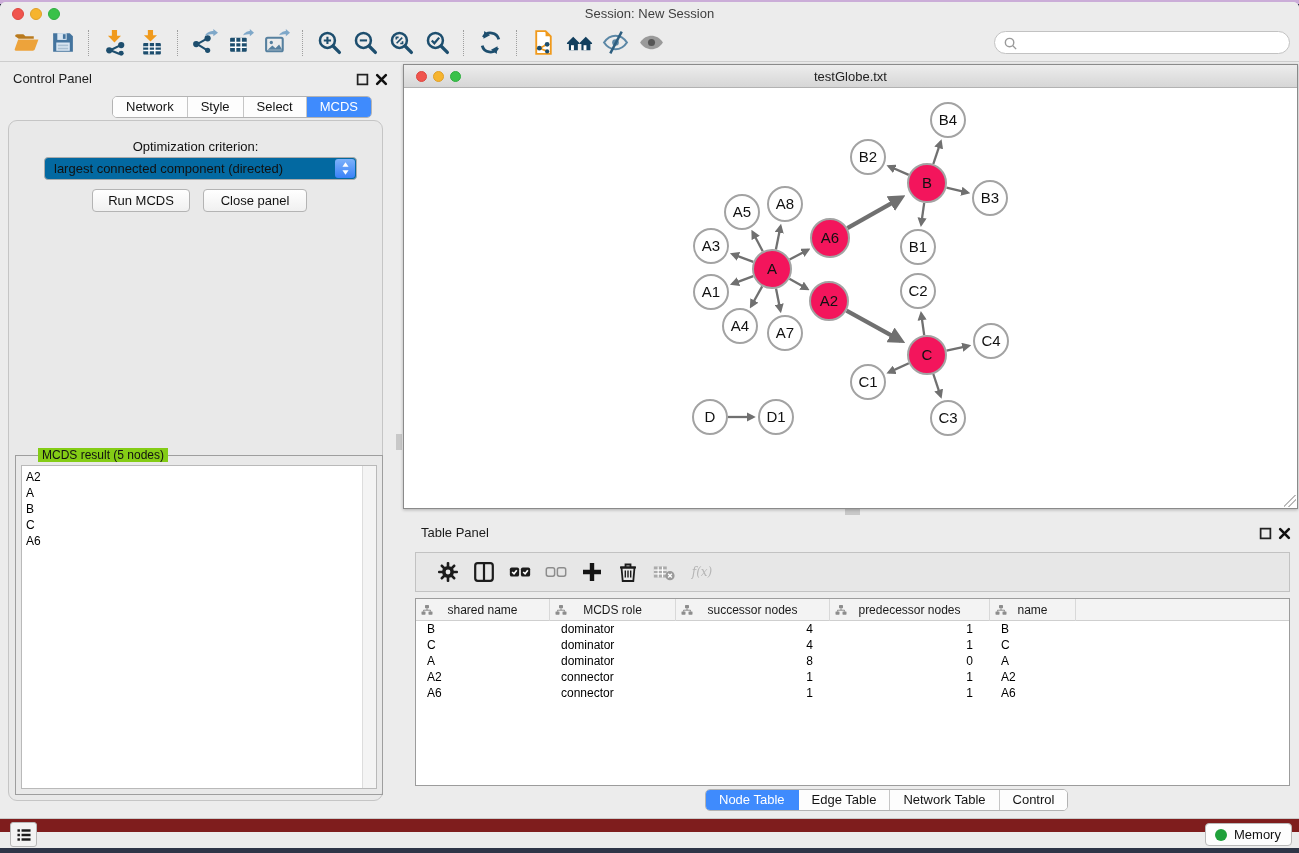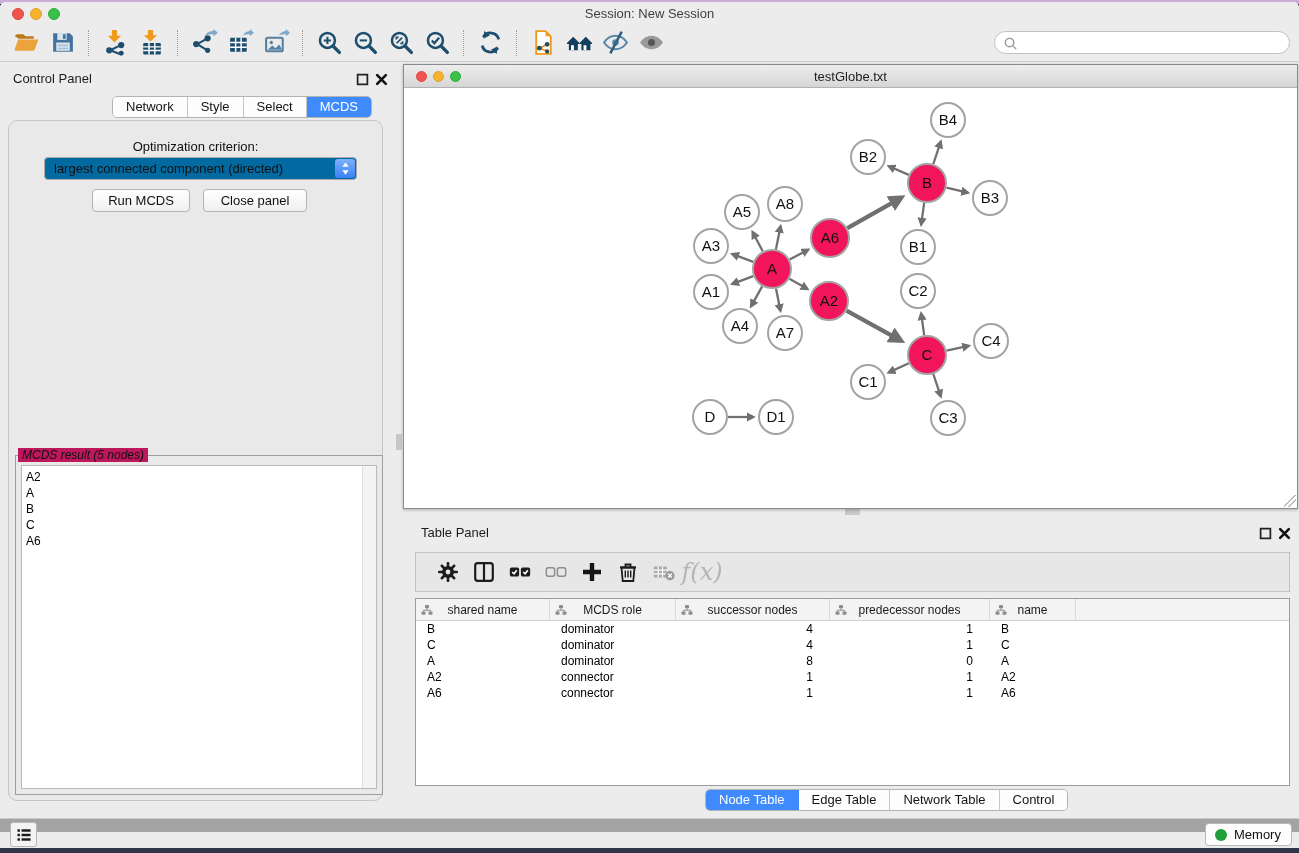--- a/index.html
+++ b/index.html
@@ -44,21 +44,21 @@
   .opt-label { position:absolute; left:0; width:100%; top:18px; text-align:center; font-size:13px; color:#111; }
   .dropdown { position:absolute; left:35px; top:36px; width:313px; height:23px; background:#0369a1; border:1px solid #ababab; border-radius:4px;padding-left:46px; }
   .dropdown .dd-text { position:absolute; left:9px; top:0; line-height:21px; font-size:13px; color:#111; }
   .dd-spin { position:absolute; right:1px; top:1px; width:20px; height:19px; border-radius:3px; background:linear-gradient(#7db1fa,#3a82f7); display:flex; align-items:center; justify-content:center; }
   .dd-spin svg { width:9px; height:15px; }
   .btn { position:absolute; height:23px; background:linear-gradient(#ffffff,#f0f0f0); border:1px solid #b4b4b4; border-radius:4px; font-size:13px; color:#111; text-align:center; line-height:21px; }
   .btn-run { left:83px; top:68px; width:98px; }
   .btn-closep { left:194px; top:68px; width:104px; }
 
   .result-box { position:absolute; left:6px; top:334px; width:368px; height:340px; border:1px solid #9e9e9e; }
-  .result-legend { position:absolute; left:2px; top:-8px; background:#be185d; padding:0 4px; font-size:12px; color:#111;font-style:italic; }
+  .result-legend { position:absolute; left:22px; top:-8px; background:#84cc16; padding:0 4px; font-size:12px; color:#111; }
   .result-list { position:absolute; left:5px; top:9px; right:5px; bottom:5px; background:#fff; border:1px solid #b9b9b9; overflow:hidden; }
   .result-scroll { position:absolute; right:0; top:0; bottom:0; width:14px; background:#f4f4f4; border-left:1px solid #dddddd; }
   .result-item { font-size:12px; line-height:16px; padding-left:4px; color:#000; }
   .result-items { padding-top:3px; }
 
   
   .v-split-handle { position:absolute; left:396px; top:434px; width:6px; height:16px; background:#c8c8c8; }
   .h-split-handle { position:absolute; left:845px; top:509px; width:15px; height:6px; background:#c8c8c8; }
 
   
@@ -72,34 +72,34 @@
   .net-grip { position:absolute; right:1px; bottom:1px; width:12px; height:12px;
      background:linear-gradient(135deg, transparent 45%, #bbb 45%, #bbb 52%, transparent 52%, transparent 65%, #bbb 65%, #bbb 72%, transparent 72%); }
 
   
   .table-panel { position:absolute; left:403px; top:515px; width:896px; height:303px; background:#ececec; }
   .table-panel .ph-title { position:absolute; left:18px; top:10px; font-size:13px; color:#1c1c1c; }
   .table-panel .ph-float { left:856px; top:11px; } .table-panel .ph-close { left:875px; top:11px; }
   .tp-toolbar { position:absolute; left:12px; top:37px; width:875px; height:40px; background:#e7e7e7; border:1px solid #c2c2c2; display:flex; align-items:center; padding-left:14px; }
   .tp-btn { width:36px; height:34px; display:flex; align-items:center; justify-content:center; }
   .tp-btn svg { width:24px; height:24px; }
-  .tp-fx { font-family:"DejaVu Serif", serif; font-style:italic; font-size:24px; color:#b5b5b5; padding-left:4px; }
+  .tp-fx { font-family:"DejaVu Serif", serif; font-style:italic; font-size:12px; color:#b5b5b5; padding-left:4px; }
 
   .tp-table { position:absolute; left:12px; top:83px; width:875px; height:188px; background:#fff; border:1px solid #9c9c9c; overflow:hidden; }
   .tp-header { display:flex; height:22px; background:#f3f3f3; border-bottom:1px solid #cfcfcf; }
   .th-cell { position:relative; height:22px; border-right:1px solid #d8d8d8; display:flex; align-items:center; justify-content:center; font-size:12px; color:#1a1a1a; }
   .th-cell svg { position:absolute; left:5px; top:5px; width:12px; height:12px; }
   .tp-row { display:flex; height:16px; }
   .td-cell { font-size:12px; color:#000; line-height:16px; white-space:nowrap; overflow:hidden; }
   .td-left { padding-left:11px; text-align:left; }
   .td-right { padding-right:17px; text-align:right; }
   .tp-tabs { left:267px; top:274px; }
 
   
-  .statusbar { position:absolute; left:0; top:818px; width:1299px; height:14px; background:#a3a3a3; border-top:1px solid #c9c9c9; }
+  .statusbar { position:absolute; left:0; top:818px; width:1299px; height:14px; background:#7f1d1d; border-top:1px solid #c9c9c9; }
   .sb-list-btn { position:absolute; left:10px; top:3px; width:27px; height:25px; background:#f3f3f3; border:1px solid #b8b8b8; border-radius:3px; display:flex; align-items:center; justify-content:center; }
   .sb-list-btn svg { width:18px; height:18px; }
   .sb-memory { position:absolute; right:7px; top:4px; width:87px; height:23px; background:#fdfdfd; border:1px solid #b9b9b9; border-radius:4px; display:flex; align-items:center; padding-left:9px; }
   .sb-memory .dot { width:12px; height:12px; border-radius:50%; background:#1fa03a; margin-right:7px; }
   .sb-memory .mem-label { font-size:13px; color:#111; }
 </style>
 </head>
 <body>
 
 <div id="screen">

